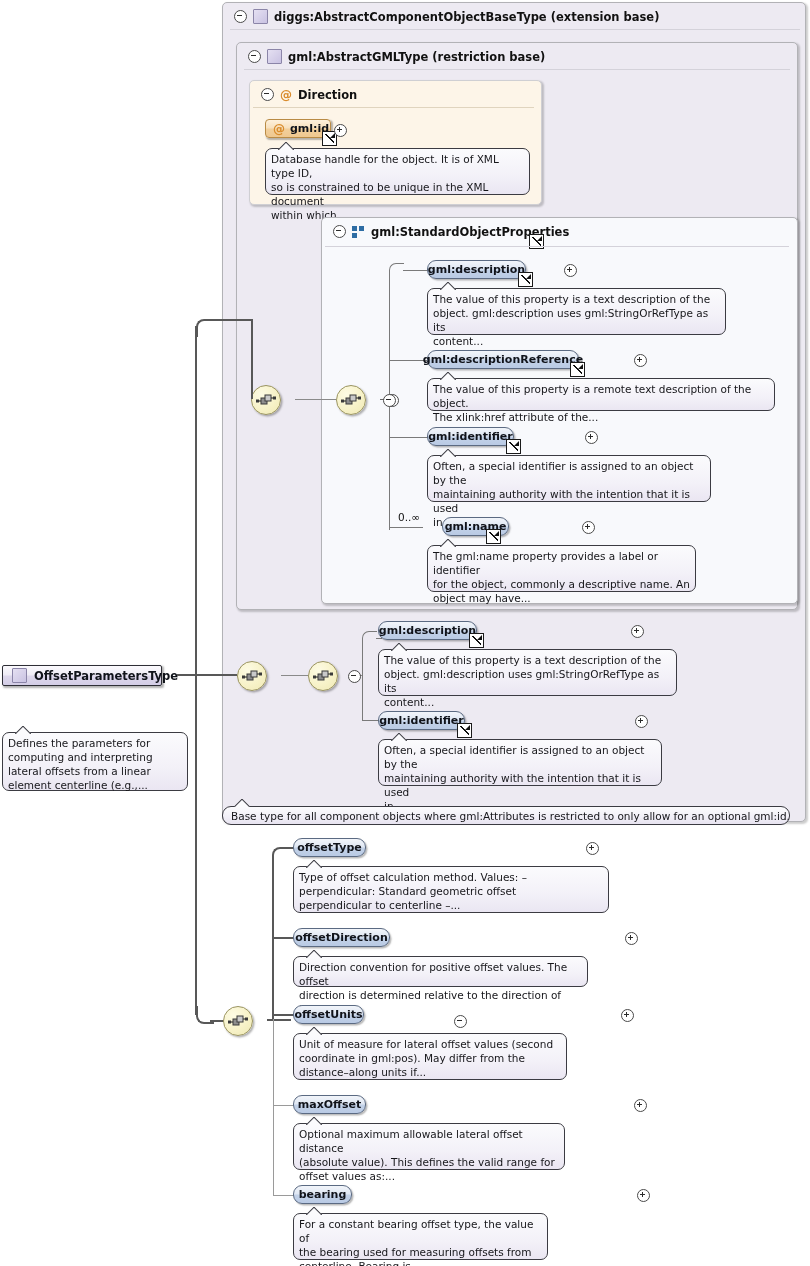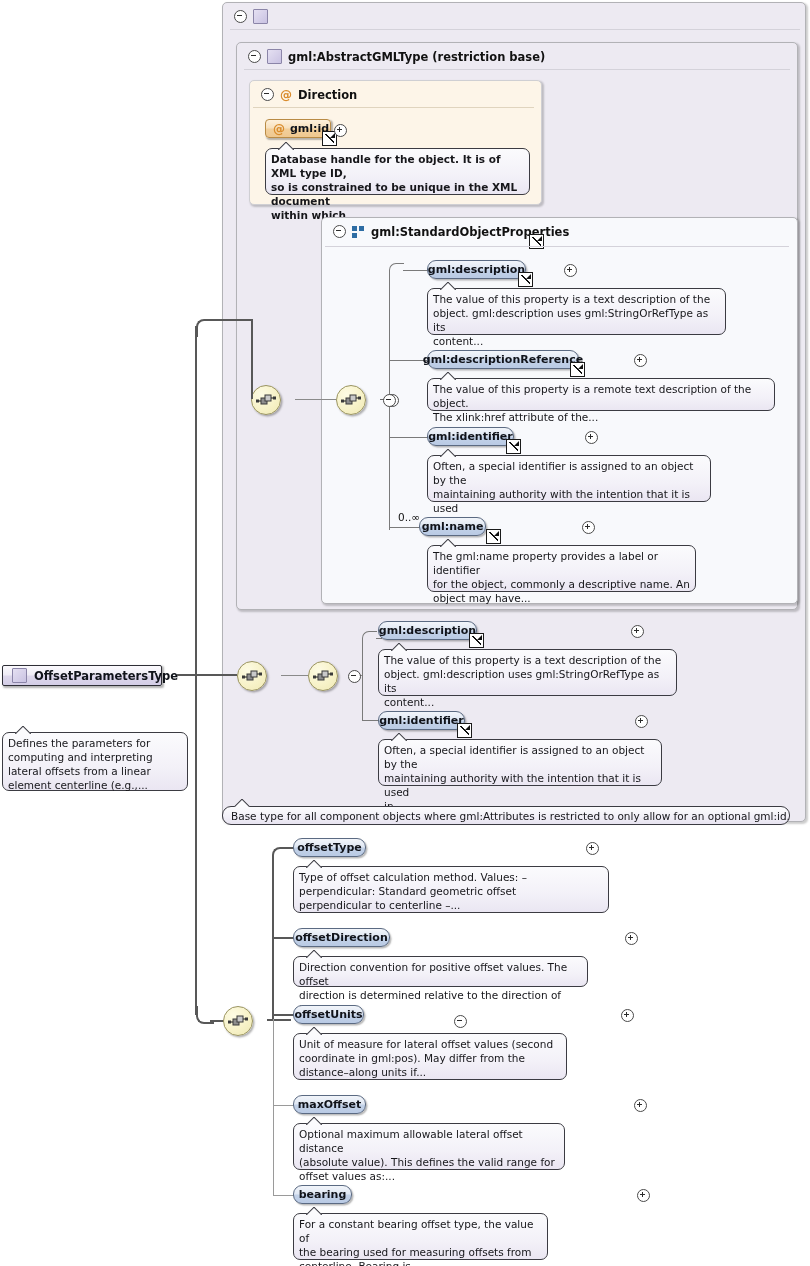--- a/index.html
+++ b/index.html
@@ -147,20 +147,21 @@
 
 
 
 
 
 <div class="grp" style="left:222px;top:2px;width:584px;height:820px;">
 </div>
 <div class="grp-hdr" style="left:226px;top:3px;">
   <span class="pm"></span>
   <span class="tysq"></span>
+  <span>diggs:AbstractComponentObjectBaseType (extension base)</span>
 </div>
 <div class="grp-rule" style="left:230px;top:29px;width:570px;"></div>
 
 
 <div class="grp" style="left:236px;top:42px;width:562px;height:568px;">
 </div>
 <div class="grp-hdr" style="left:240px;top:43px;">
   <span class="pm"></span>
   <span class="tysq"></span>
   <span>gml:AbstractGMLType (restriction base)</span>
@@ -177,21 +178,21 @@
 </div>
 <div class="grp-rule" style="left:253px;top:107px;width:281px;background:#e0d4be;"></div>
 
 
 <div class="elem attrbox" style="left:265px;top:119px;width:66px;">
   <span class="at">@</span>
   <span>gml:id</span>
 </div>
 <div class="extref" style="left:322px;top:131px;"></div>
 <div class="pm plus" style="left:334px;top:124px;"></div>
-<div class="doc" style="left:265px;top:148px;width:265px;height:47px;font-weight:bold;">Database handle for the object. It is of XML type ID,
+<div class="doc" style="left:265px;top:148px;width:265px;height:47px;">Database handle for the object. It is of XML type ID,
 so is constrained to be unique in the XML document
 within which...<span class="tip"></span></div>
 
 
 <div class="grp white" style="left:321px;top:217px;width:477px;height:387px;">
 </div>
 <div class="grp-hdr" style="left:325px;top:218px;">
   <span class="pm"></span>
   <span class="seqsq">
       <i></i>
@@ -245,21 +246,21 @@
 <div class="elem" style="left:427px;top:427px;width:87px;">gml:identifier</div>
 <div class="extref" style="left:506px;top:439px;"></div>
 <div class="pm plus" style="left:519px;top:431px;"></div>
 <div class="doc" style="left:427px;top:455px;width:284px;height:47px;">Often, a special identifier is assigned to an object by the
 maintaining authority with the intention that it is used
 in...<span class="tip"></span></div>
 
 
 <div class="ln lnh" style="left:389px;top:527px;width:34px;background:#7a7a7a;"></div>
 <div class="occ" style="left:398px;top:511px;">0..∞</div>
-<div class="elem" style="left:419px;top:517px;width:67px;">gml:name</div>
+<div class="elem" style="left:442px;top:517px;width:67px;">gml:name</div>
 <div class="extref" style="left:486px;top:529px;"></div>
 <div class="pm plus" style="left:499px;top:521px;"></div>
 <div class="doc" style="left:427px;top:545px;width:269px;height:47px;">The gml:name property provides a label or identifier
 for the object, commonly a descriptive name. An
 object may have...<span class="tip"></span></div>
 
 
 <div class="seqnode" style="left:251px;top:385px;">
   <svg width="20" height="14" viewBox="0 0 20 14">
     <rect x="5" y="5" width="6" height="6" fill="#8e8e8e" stroke="#3a3a3a" stroke-width="1"></rect>

